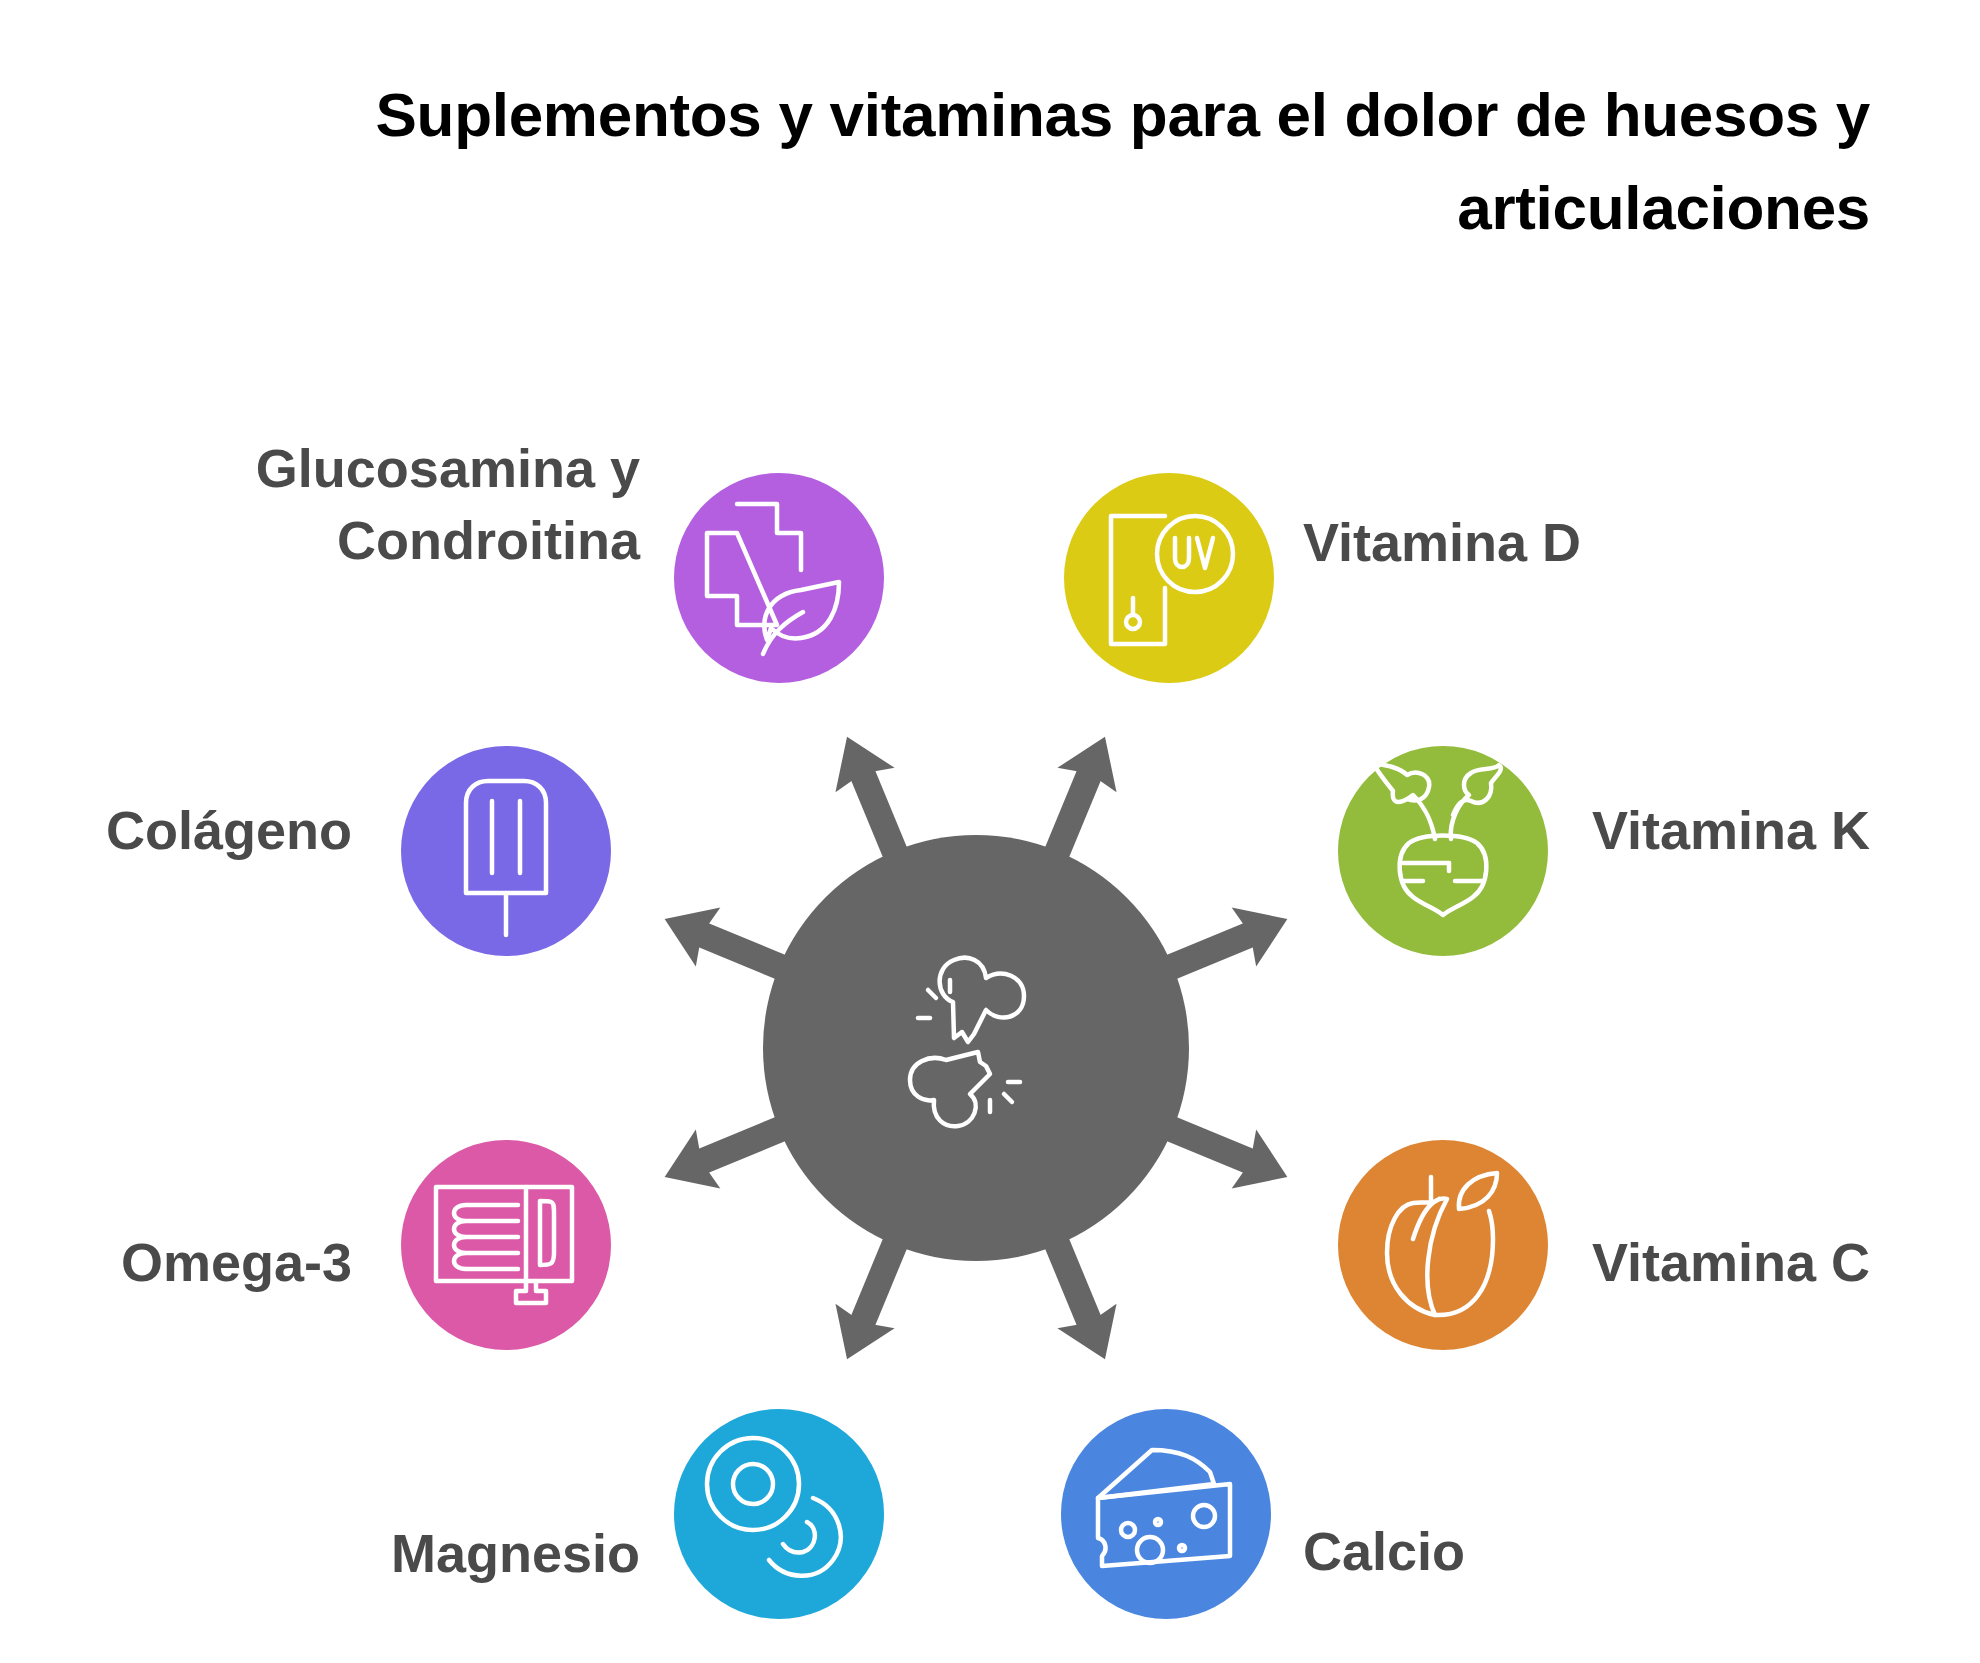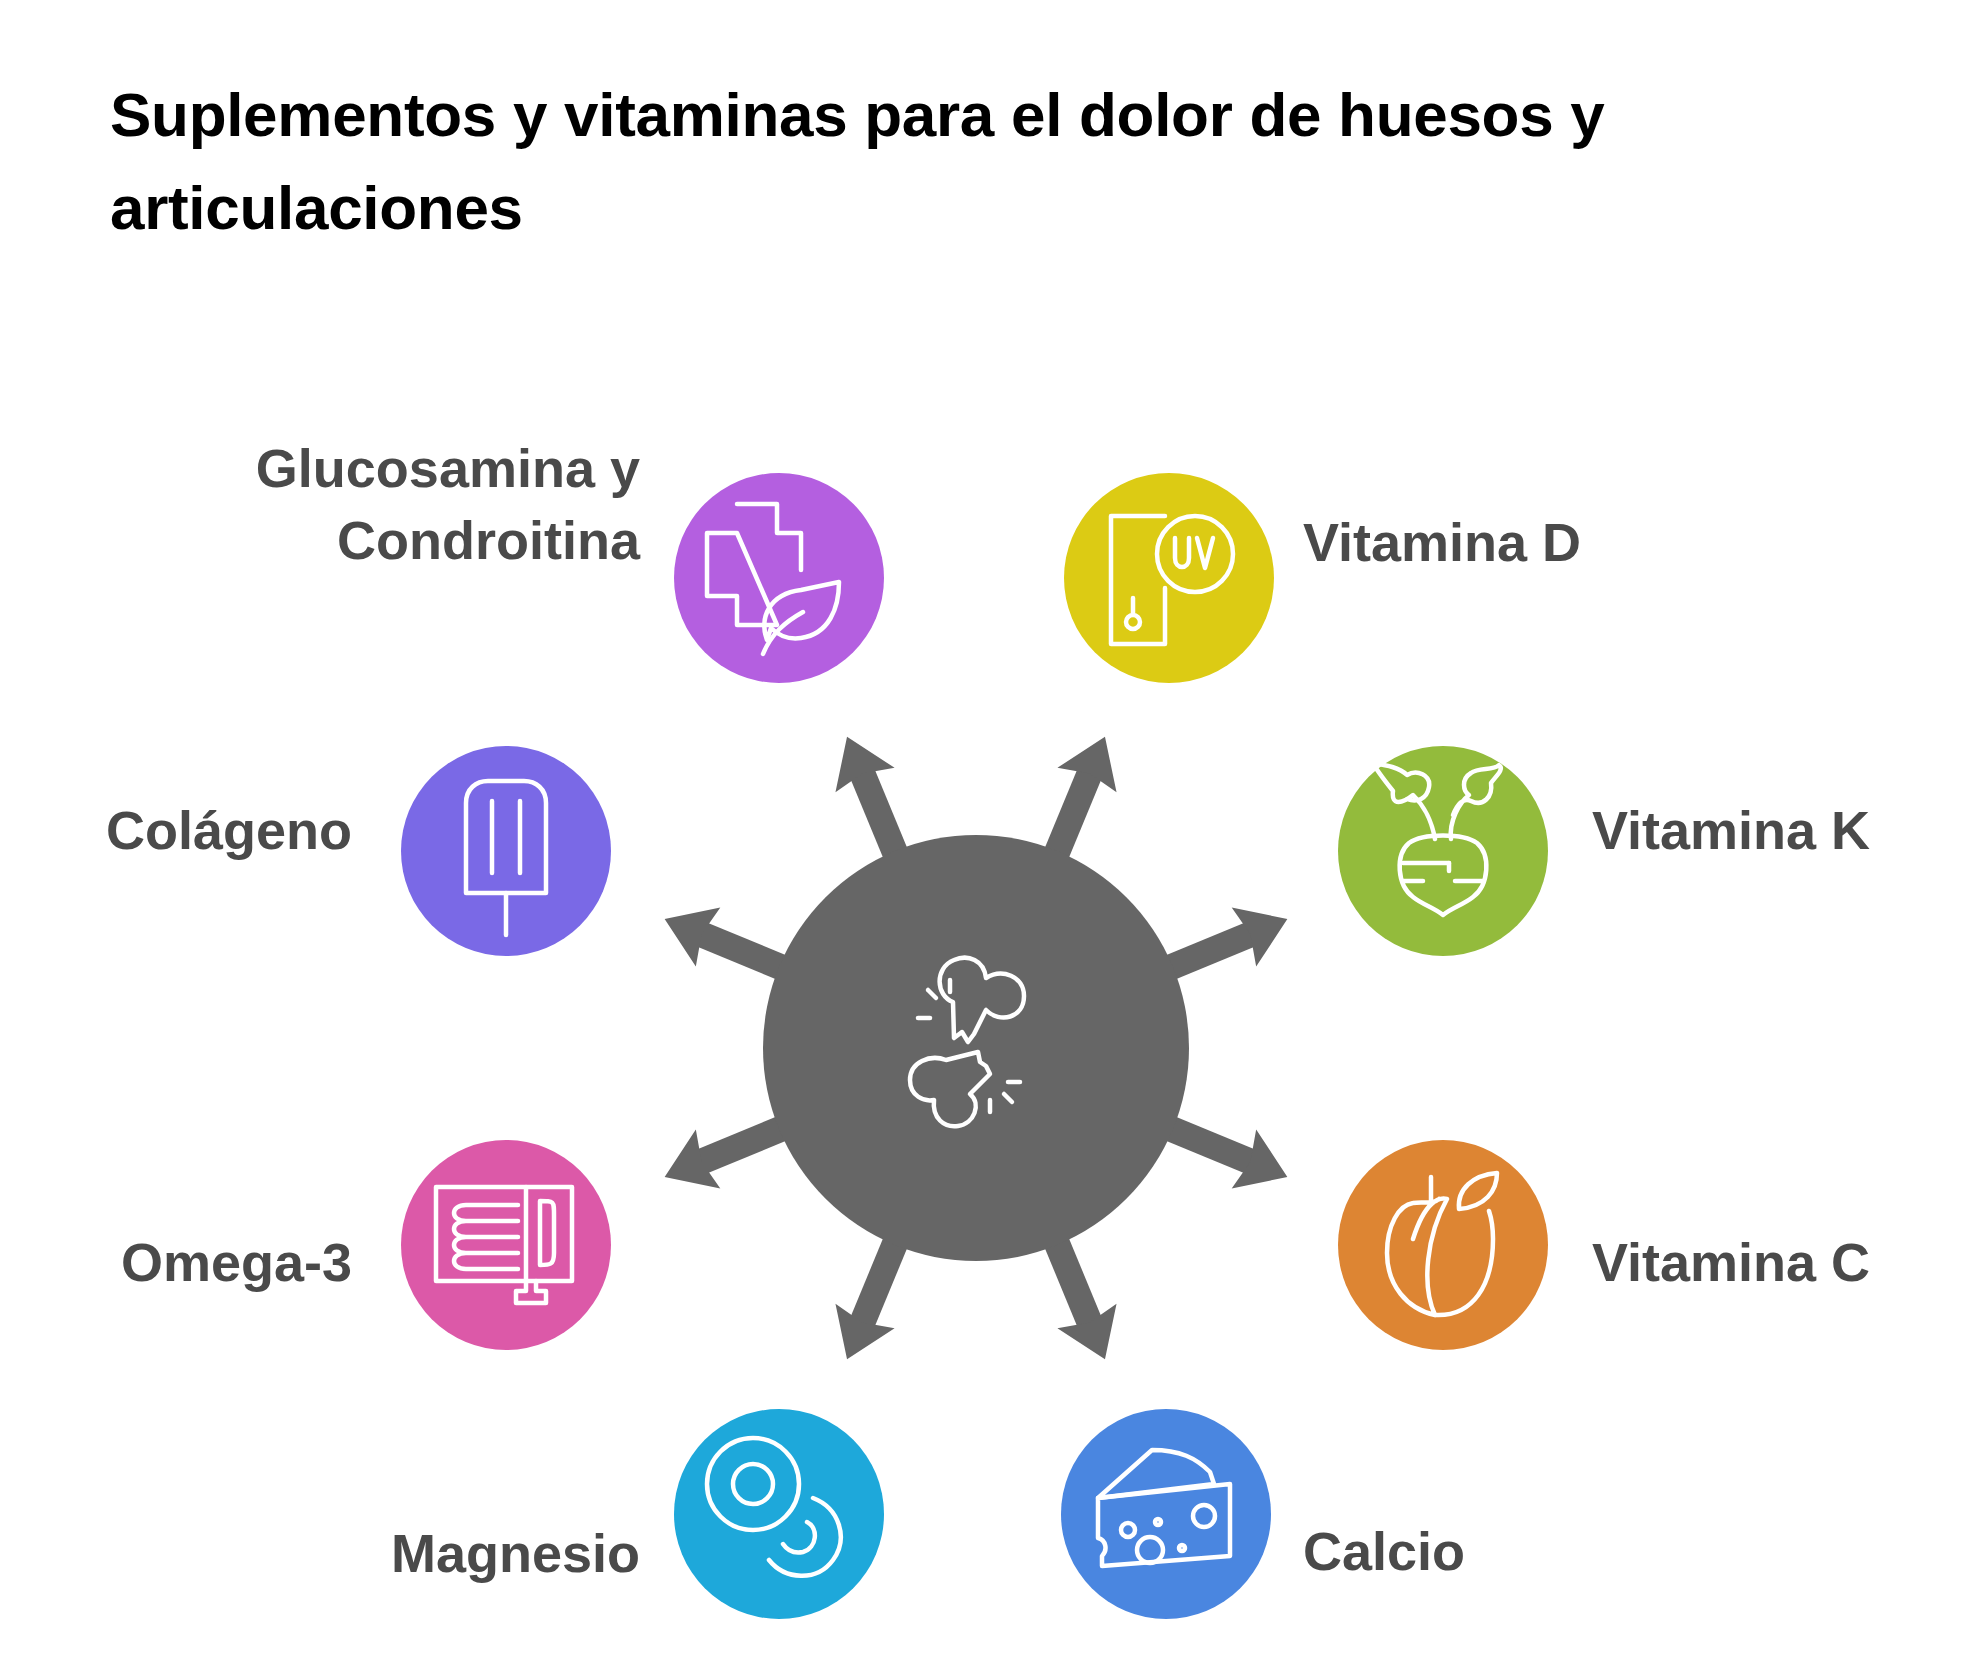--- a/index.html
+++ b/index.html
@@ -1,20 +1,20 @@
 <!DOCTYPE html>
 <html><head>
 <meta charset="utf-8">
 <style>
   html, body { margin: 0; padding: 0; background: #ffffff; }
   body { width: 1980px; height: 1663px; position: relative; overflow: hidden; }
   .title {
     position: absolute; left: 110px; top: 68px; width: 1760px;
     font-family: "Liberation Sans", sans-serif; font-weight: bold;
-    font-size: 62px; line-height: 93px; color: #000000; text-align: left;
+    font-size: 62px; line-height: 93px; color: #000000; text-align: right;
     letter-spacing: -0.3px;
   }
   svg.diagram { position: absolute; left: 0; top: 0; }
   .lbl {
     font-family: "Liberation Sans", sans-serif; font-weight: bold;
     font-size: 54px; fill: #4a4a4a;
   }
   .ico { fill: none; stroke: #ffffff; stroke-width: 4.5; stroke-linecap: round; stroke-linejoin: round; }
 </style>
 </head>

